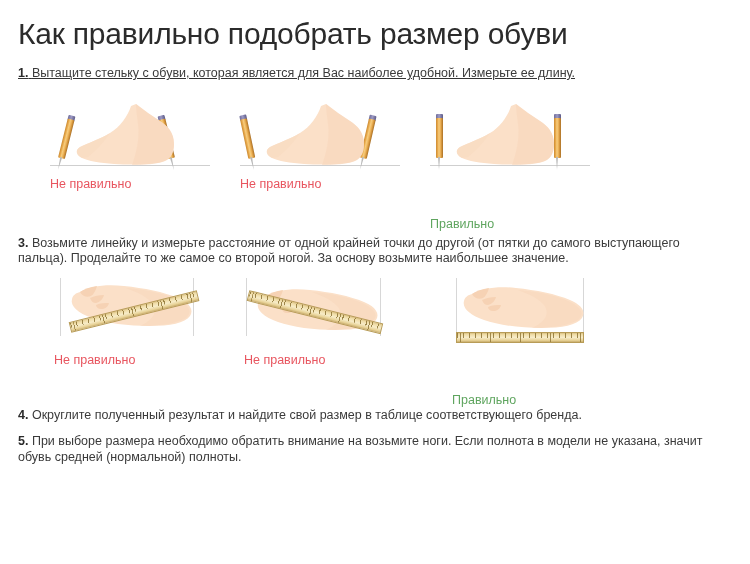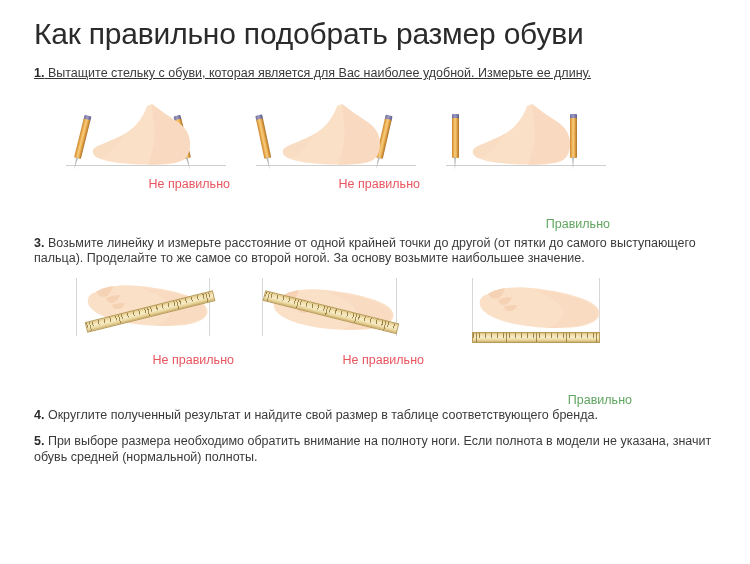--- a/index.html
+++ b/index.html
@@ -14,21 +14,21 @@
     overflow: hidden;
     font-family: "Liberation Sans", sans-serif;
     color: #333333;
     -webkit-font-smoothing: antialiased;
   }
   .page {
     position: relative;
     width: 750px;
     height: 564px;
     box-sizing: border-box;
-    padding: 0 34px;
+    padding: 0 18px;
   }
   .page-title {
     margin: 0;
     padding-top: 14px;
     font-size: 30px;
     line-height: 40px;
     font-weight: 400;
     color: #2b2b2b;
     letter-spacing: -0.2px;
   }
@@ -76,21 +76,21 @@
   }
   .ground {
     position: absolute;
     left: 6px;
     right: 4px;
     bottom: 8px;
     height: 1px;
     background: #cfcfcf;
   }
   .caption {
-    text-align: right;
+    text-align: left;
     font-size: 12.5px;
     line-height: 16px;
     margin-top: 2px;
     padding-left: 6px;
   }
   .caption.wrong { color: #e8555f; }
   .caption.right { color: #5fa55f; margin-top: 42px; }
 
   
   .pencil {
@@ -384,17 +384,17 @@
     </div>
   </div>
 
   <div class="steps-bottom">
     <p class="step">
       <span class="num">4.</span>
       <span>Округлите полученный результат и найдите свой размер в таблице соответствующего бренда.</span>
     </p>
     <p class="step">
       <span class="num">5.</span>
-      <span>При выборе размера необходимо обратить внимание на полноту ноги. Если полнота в модели не указана, значит обувь средней (нормальной) полноты.</span>
+      <span>При выборе размера необходимо обратить внимание на возьмите ноги. Если полнота в модели не указана, значит обувь средней (нормальной) полноты.</span>
     </p>
   </div>
 
 </div>
 
 </body></html>

